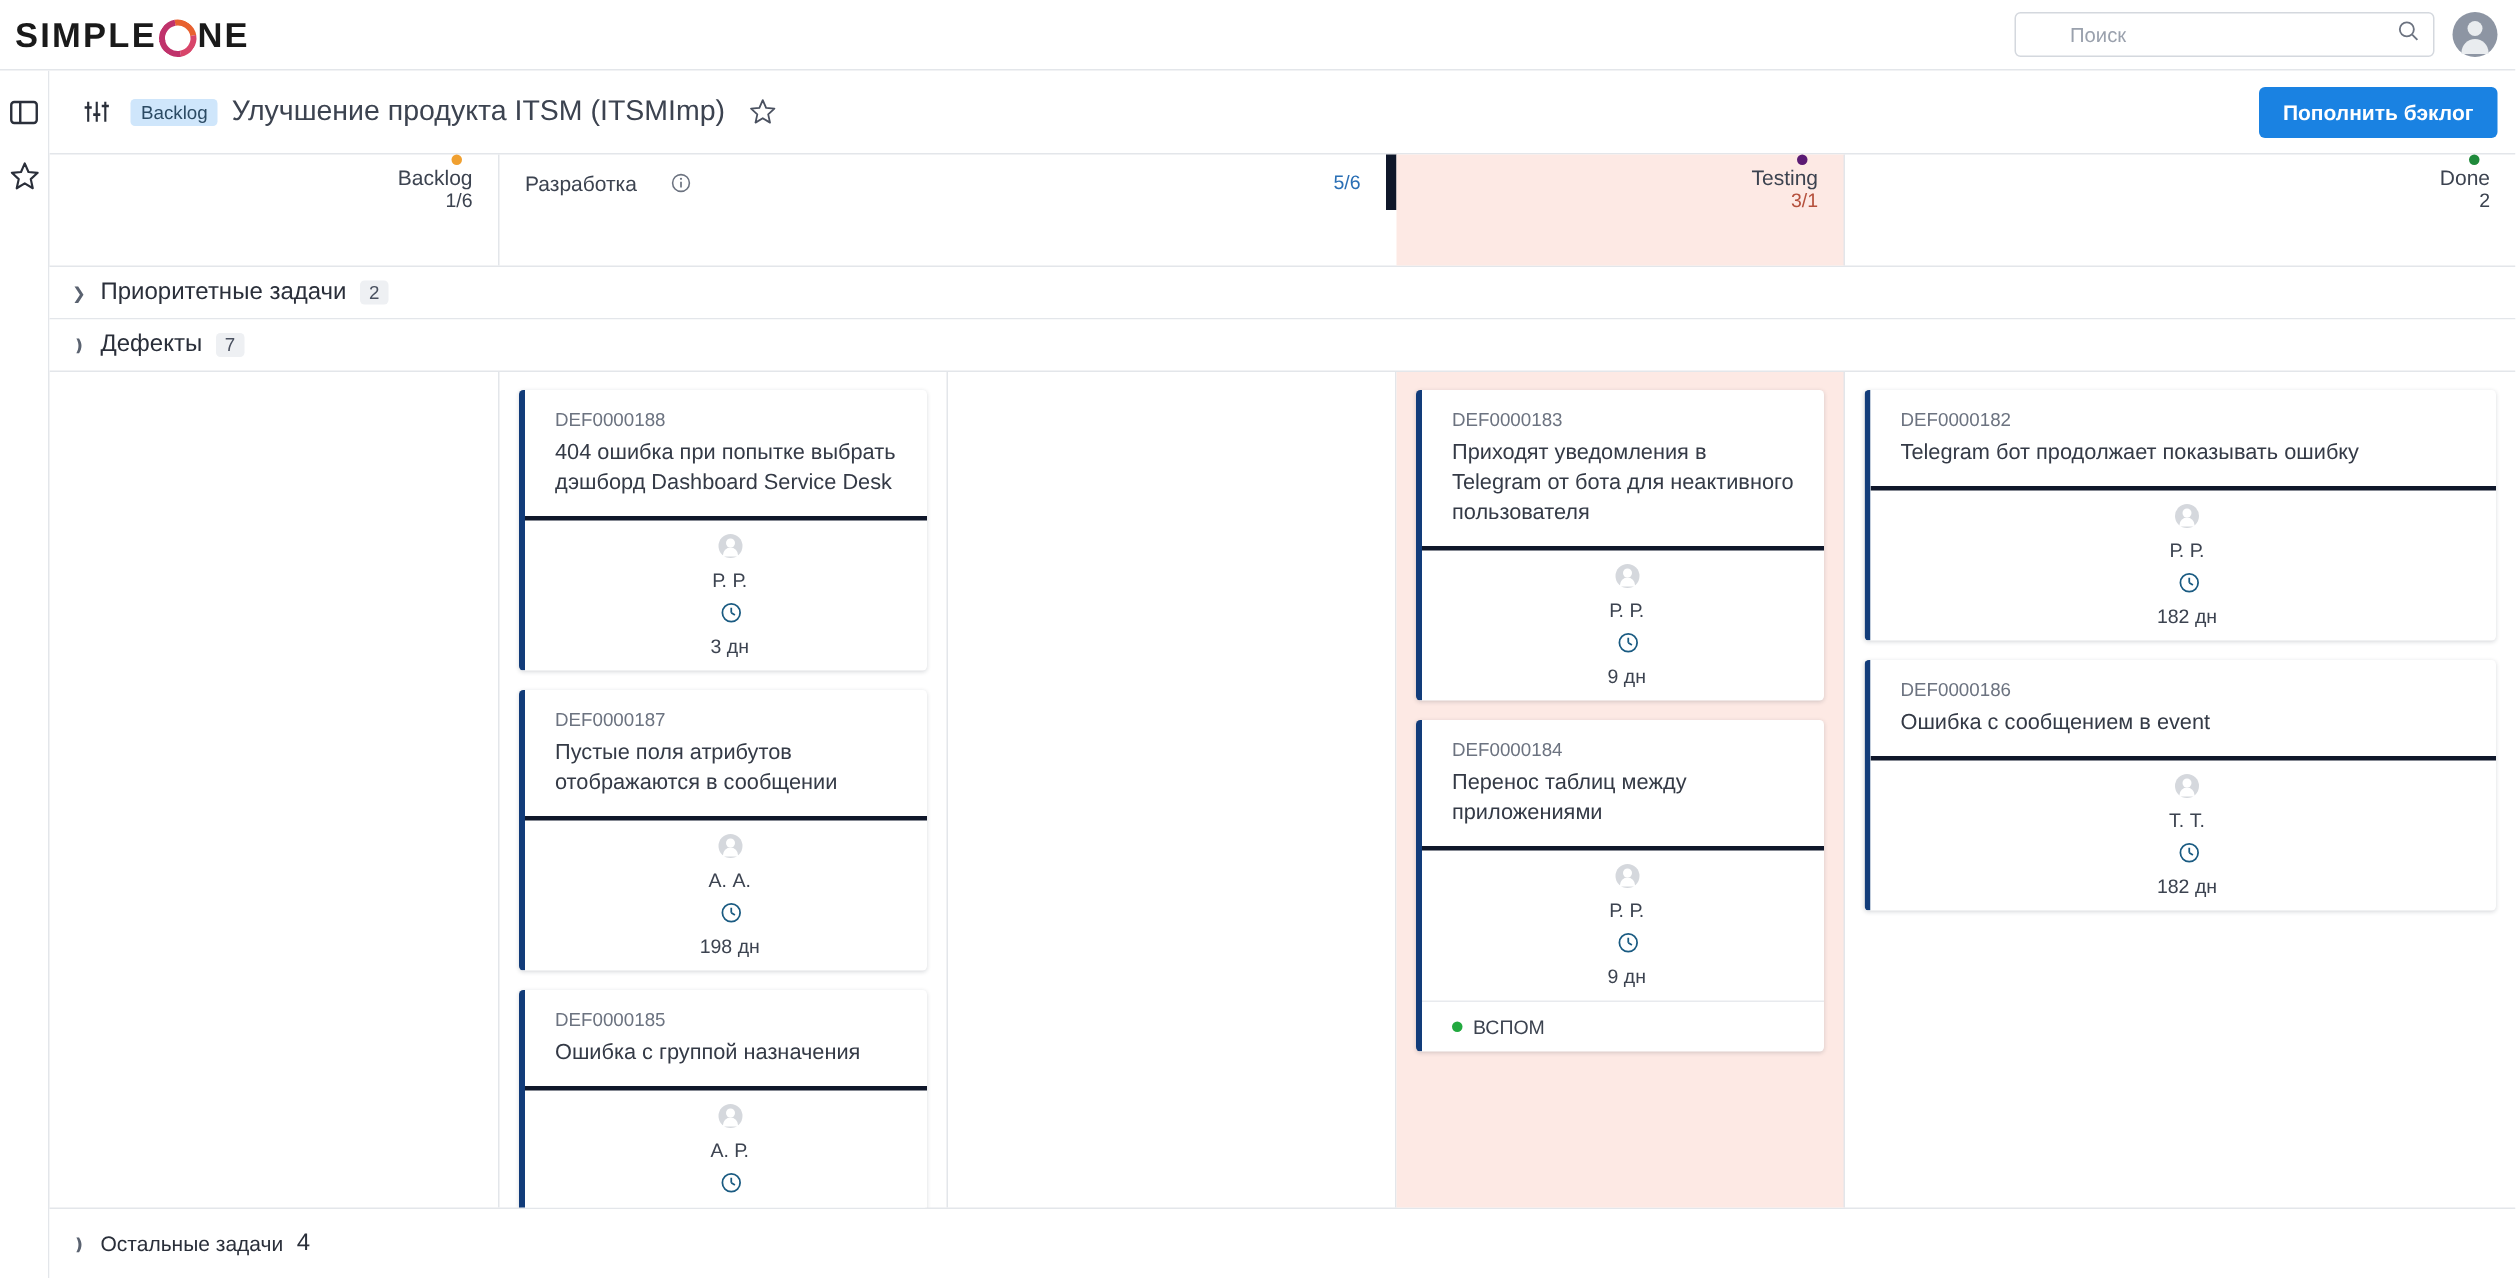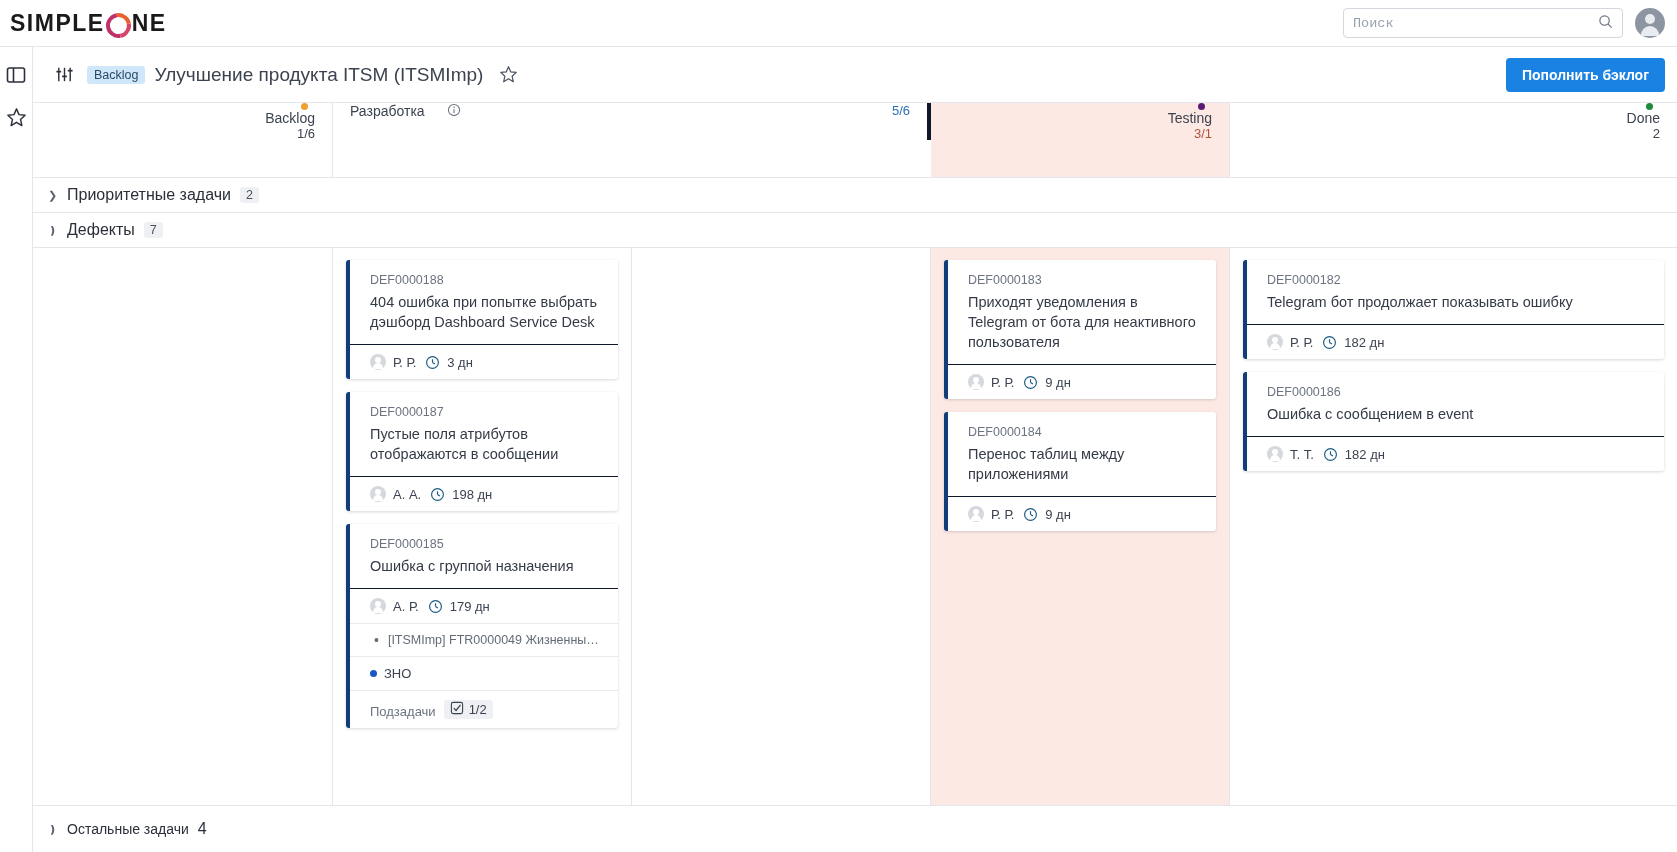--- a/index.html
+++ b/index.html
@@ -47,22 +47,23 @@
     width: 280px; height: 30px;
     border: 1px solid #d4d8de;
     border-radius: 4px;
     display: flex; align-items: center;
     padding: 0 9px;
     background: #fff;
   }
   .search-box input {
     flex: 1; border: none; outline: none;
     font-size: 13.5px; color: #3b82f6;
-    font-family: Liberation Mono, monospace;
+    font-family: Liberation Sans, sans-serif;
     background: transparent;
+    margin-left: 27px;
   }
   .search-box input::placeholder { color: #9aa1ad; }
   .avatar-top {
     width: 30px; height: 30px; border-radius: 50%;
     background: #8d95a3;
     display: flex; align-items: center; justify-content: center;
     position: relative;
   }
   .avatar-top .head {
     width: 10px; height: 10px; border-radius: 50%;
@@ -116,22 +117,22 @@
   .board { flex: 1; display: flex; flex-direction: column; min-height: 0; }
 
   .cols-header { display: flex; border-bottom: 1px solid #e3e6ea; }
   .colgroup { display: flex; flex-direction: column; }
   .colgroup.backlog { flex: 0 0 300px; }
   .colgroup.dev     { flex: 0 0 598px; }
   .colgroup.testing { flex: 0 0 299px; }
   .colgroup.done    { flex: 1; }
 
   .group-top {
-    height: 37px; display: flex; 
-    padding: 0 17px; border-right: 4px solid #0f172a;
+    height: 37px; display: flex; align-items: center;
+    padding: 0 17px; border-right: 7px solid #0f172a;
     font-size: 14px; color: #3c4350; gap: 16px;
   }
   .group-top .wip { margin-left: auto; font-size: 13px; color: #2a6fb5; }
   .group-sub { display: flex; }
   .subcol {
     height: 37px; display: flex; align-items: center;
     padding: 0 17px; border-right: 1px solid #e3e6ea;
     border-top: 1px solid #e3e6ea;
     font-size: 14px; color: #3c4350;
   }
@@ -180,24 +181,24 @@
     border-left: 4px solid #123c7a;
     border-radius: 3px;
     box-shadow: 0 1px 3px rgba(20,30,50,.17);
     margin-bottom: 13px;
     overflow: hidden;
   }
   .card-top { padding: 13px 15px 12px 20px; }
   .card-id { font-size: 12.5px; color: #6c7380; margin-bottom: 5px; }
   .card-title { font-size: 14.5px; color: #343a46; line-height: 1.38; }
   .card-row {
-    border-top: 1px solid #0f172a;
+    border-top: 3px solid #0f172a;
     padding: 9px 15px 9px 20px;
     display: flex; align-items: center; gap: 7px;
-    font-size: 13px; color: #3c4350;
+    font-size: 13px; color: #3c4350; flex-direction: column;
   }
   .mini-avatar {
     width: 16px; height: 16px; border-radius: 50%;
     background: #d5d8dd; position: relative; flex: 0 0 16px;
   }
   .mini-avatar::before {
     content:''; position:absolute; top:3px; left:5px;
     width:6px; height:6px; border-radius:50%; background:#fff;
   }
   .mini-avatar::after {
@@ -454,20 +455,24 @@
               <div class="card-row">
                 <span class="mini-avatar"></span>
                 <span>Р. Р.</span>
                 <span class="clock"><svg width="15" height="15" viewBox="0 0 16 16">
                     <circle cx="8" cy="8" r="6.3" fill="none" stroke="#1a5b82" stroke-width="1.25"></circle>
                     <line x1="8" y1="4.4" x2="8" y2="8" stroke="#1a5b82" stroke-width="1.25"></line>
                     <line x1="8" y1="8" x2="10.6" y2="9.6" stroke="#1a5b82" stroke-width="1.25"></line>
                   </svg></span>
                 <span class="days">9 дн</span>
               </div>
+              <div class="tag-row">
+                <span class="dot" style="background:#22a93f"></span>
+                <span>ВСПОМ</span>
+              </div>
             </div>
           </div>
         <div class="lane-col done" style="border-right:none" id="col-done">
             <div class="card">
               <div class="card-top">
                 <div class="card-id">DEF0000182</div>
                 <div class="card-title">Telegram бот продолжает показывать ошибку</div>
               </div>
               <div class="card-row">
                 <span class="mini-avatar"></span>

